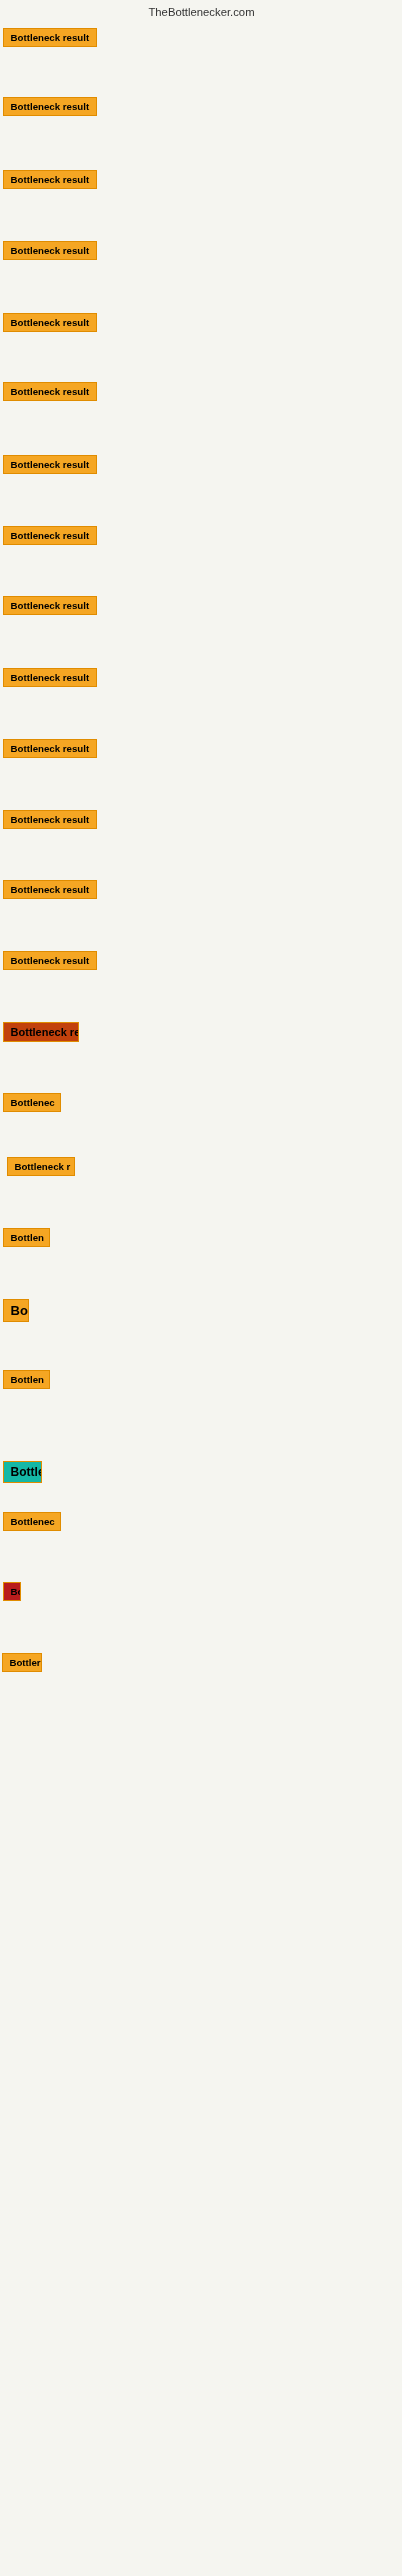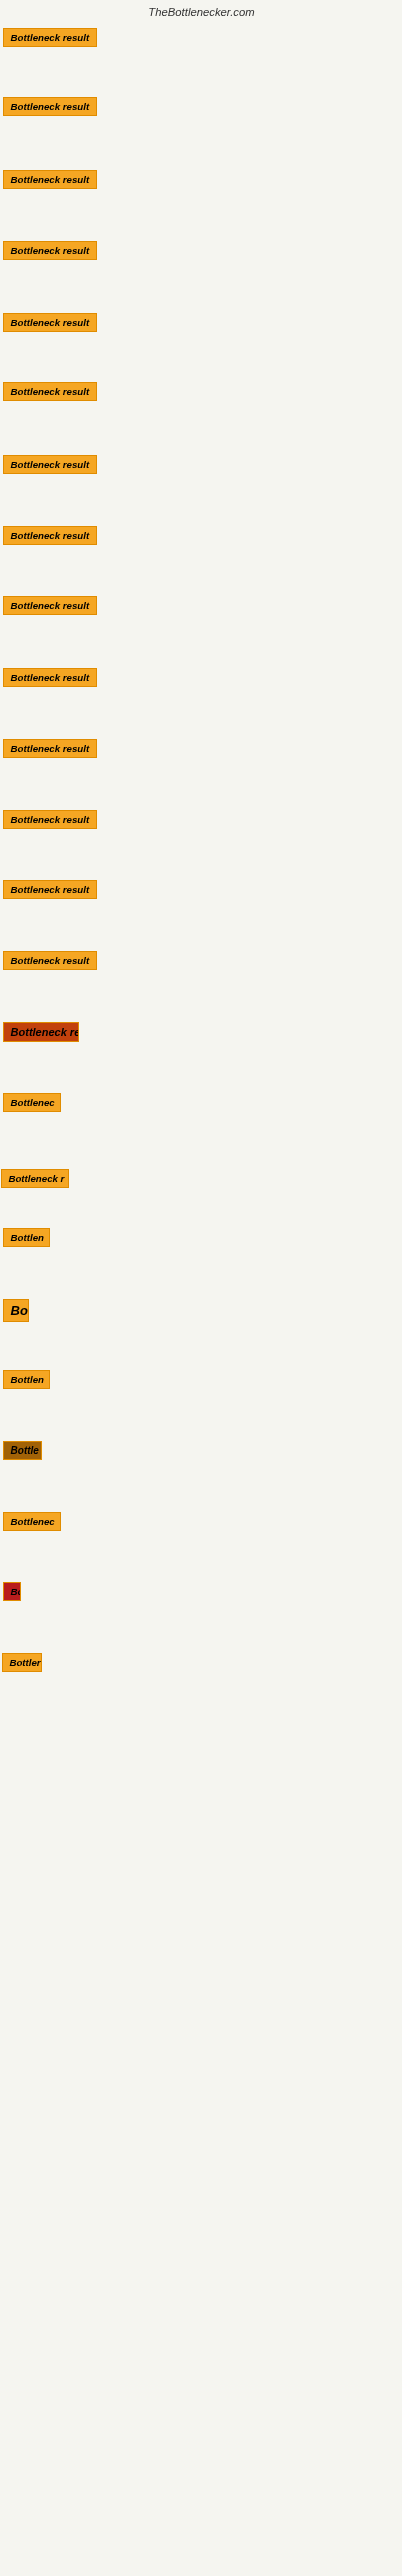--- a/index.html
+++ b/index.html
@@ -1,19 +1,18 @@
 <!DOCTYPE html>
 <html style="font-size:13px"><head>
   <meta charset="utf-8">
   <style>
     * {
       margin: 0;
       padding: 0;
       box-sizing: border-box;
-      font-style: italic;
     }
 
     body {
       width: 403px;
       min-height: 2576px;
       background-color: #f5f5f0;
       font-family: Arial, sans-serif;
       position: relative;
     }
 
@@ -42,22 +41,22 @@
     <div style="position: absolute; top: 427px; left: 3.2px;"><span style="display: inline-block; background-color: rgb(245, 166, 35); color: rgb(0, 0, 0); font-size: 9.7px; font-weight: bold; padding: 3.2px 6.4px; border: 0.8px solid rgb(224, 140, 0); white-space: nowrap; overflow: hidden; max-width: 97px;">Bottleneck result</span></div>
     <div style="position: absolute; top: 498px; left: 3.2px;"><span style="display: inline-block; background-color: rgb(245, 166, 35); color: rgb(0, 0, 0); font-size: 9.7px; font-weight: bold; padding: 3.2px 6.4px; border: 0.8px solid rgb(224, 140, 0); white-space: nowrap; overflow: hidden; max-width: 97px;">Bottleneck result</span></div>
     <div style="position: absolute; top: 568px; left: 3.2px;"><span style="display: inline-block; background-color: rgb(245, 166, 35); color: rgb(0, 0, 0); font-size: 9.7px; font-weight: bold; padding: 3.2px 6.4px; border: 0.8px solid rgb(224, 140, 0); white-space: nowrap; overflow: hidden; max-width: 97px;">Bottleneck result</span></div>
     <div style="position: absolute; top: 640px; left: 3.2px;"><span style="display: inline-block; background-color: rgb(245, 166, 35); color: rgb(0, 0, 0); font-size: 9.7px; font-weight: bold; padding: 3.2px 6.4px; border: 0.8px solid rgb(224, 140, 0); white-space: nowrap; overflow: hidden; max-width: 97px;">Bottleneck result</span></div>
     <div style="position: absolute; top: 711px; left: 3.2px;"><span style="display: inline-block; background-color: rgb(245, 166, 35); color: rgb(0, 0, 0); font-size: 9.7px; font-weight: bold; padding: 3.2px 6.4px; border: 0.8px solid rgb(224, 140, 0); white-space: nowrap; overflow: hidden; max-width: 97px;">Bottleneck result</span></div>
     <div style="position: absolute; top: 782px; left: 3.2px;"><span style="display: inline-block; background-color: rgb(245, 166, 35); color: rgb(0, 0, 0); font-size: 9.7px; font-weight: bold; padding: 3.2px 6.4px; border: 0.8px solid rgb(224, 140, 0); white-space: nowrap; overflow: hidden; max-width: 97px;">Bottleneck result</span></div>
     <div style="position: absolute; top: 852px; left: 3.2px;"><span style="display: inline-block; background-color: rgb(245, 166, 35); color: rgb(0, 0, 0); font-size: 9.7px; font-weight: bold; padding: 3.2px 6.4px; border: 0.8px solid rgb(224, 140, 0); white-space: nowrap; overflow: hidden; max-width: 97px;">Bottleneck result</span></div>
     <div style="position: absolute; top: 923px; left: 3.2px;"><span style="display: inline-block; background-color: rgb(245, 166, 35); color: rgb(0, 0, 0); font-size: 9.7px; font-weight: bold; padding: 3.2px 6.4px; border: 0.8px solid rgb(224, 140, 0); white-space: nowrap; overflow: hidden; max-width: 97px;">Bottleneck result</span></div>
     <div style="position: absolute; top: 994px; left: 3.2px;"><span style="display: inline-block; background-color: #c2410c; color: rgb(0, 0, 0); font-size: 11px; font-weight: bold; padding: 3.2px 6.4px; border: 0.8px solid rgb(224, 140, 0); white-space: nowrap; overflow: hidden; max-width: 76px;">Bottleneck re</span></div>
     <div style="position: absolute; top: 1065px; left: 3.2px;"><span style="display: inline-block; background-color: rgb(245, 166, 35); color: rgb(0, 0, 0); font-size: 9.7px; font-weight: bold; padding: 3.2px 6.4px; border: 0.8px solid rgb(224, 140, 0); white-space: nowrap; overflow: hidden; max-width: 58px;">Bottlenec</span></div>
-    <div style="position: absolute; top: 1129px; left: 1px; margin-top: 12px;"><span style="display: inline-block; background-color: rgb(245, 166, 35); color: rgb(0, 0, 0); font-size: 9.7px; font-weight: bold; padding: 3.2px 6.4px; border: 0.8px solid rgb(224, 140, 0); white-space: nowrap; overflow: hidden; max-width: 68px;">Bottleneck r</span></div>
+    <div style="position: absolute; top: 1129px; left: 7px;"><span style="display: inline-block; background-color: rgb(245, 166, 35); color: rgb(0, 0, 0); font-size: 9.7px; font-weight: bold; padding: 3.2px 6.4px; border: 0.8px solid rgb(224, 140, 0); white-space: nowrap; overflow: hidden; max-width: 68px;">Bottleneck r</span></div>
     <div style="position: absolute; top: 1200px; left: 3.2px;"><span style="display: inline-block; background-color: rgb(245, 166, 35); color: rgb(0, 0, 0); font-size: 9.7px; font-weight: bold; padding: 3.2px 6.4px; border: 0.8px solid rgb(224, 140, 0); white-space: nowrap; overflow: hidden; max-width: 47px;">Bottlen</span></div>
     <div style="position: absolute; top: 1271px; left: 3.2px;"><span style="display: inline-block; background-color: rgb(245, 166, 35); color: rgb(0, 0, 0); font-size: 13px; font-weight: bold; padding: 3.2px 6.4px; border: 0.8px solid rgb(224, 140, 0); white-space: nowrap; overflow: hidden; max-width: 26px;">Bot</span></div>
     <div style="position: absolute; top: 1342px; left: 3.2px;"><span style="display: inline-block; background-color: rgb(245, 166, 35); color: rgb(0, 0, 0); font-size: 9.7px; font-weight: bold; padding: 3.2px 6.4px; border: 0.8px solid rgb(224, 140, 0); white-space: nowrap; overflow: hidden; max-width: 47px;">Bottlen</span></div>
-    <div style="position: absolute; top: 1413px; left: 3.2px;"><span style="display: inline-block; background-color: #a16207; color: rgb(0, 0, 0); font-size: 10px; font-weight: bold; padding: 3.2px 6.4px; border: 0.8px solid rgb(224, 140, 0); white-space: nowrap; overflow: hidden; max-width: 39px;">Bottle</span></div>
+    <div style="position: absolute; top: 1413px; left: 3.2px;"><span style="display: inline-block; background-color: #14b8a6; color: rgb(0, 0, 0); font-size: 12px; font-weight: bold; padding: 3.2px 6.4px; border: 0.8px solid rgb(224, 140, 0); white-space: nowrap; overflow: hidden; max-width: 39px; margin-top: 20px;">Bottle</span></div>
     <div style="position: absolute; top: 1484px; left: 3.2px;"><span style="display: inline-block; background-color: rgb(245, 166, 35); color: rgb(0, 0, 0); font-size: 9.7px; font-weight: bold; padding: 3.2px 6.4px; border: 0.8px solid rgb(224, 140, 0); white-space: nowrap; overflow: hidden; max-width: 58px;">Bottlenec</span></div>
     <div style="position: absolute; top: 1554px; left: 3.2px;"><span style="display: inline-block; background-color: #b91c1c; color: rgb(0, 0, 0); font-size: 9.7px; font-weight: bold; padding: 3.2px 6.4px; border: 0.8px solid rgb(224, 140, 0); white-space: nowrap; overflow: hidden; max-width: 17.7px;">Bo</span></div>
     <div style="position: absolute; top: 1625px; left: 2px;"><span style="display: inline-block; background-color: rgb(245, 166, 35); color: rgb(0, 0, 0); font-size: 9.7px; font-weight: bold; padding: 3.2px 6.4px; border: 0.8px solid rgb(224, 140, 0); white-space: nowrap; overflow: hidden; max-width: 40px;">Bottler</span></div>
   </div>
 
 
 </body></html>

